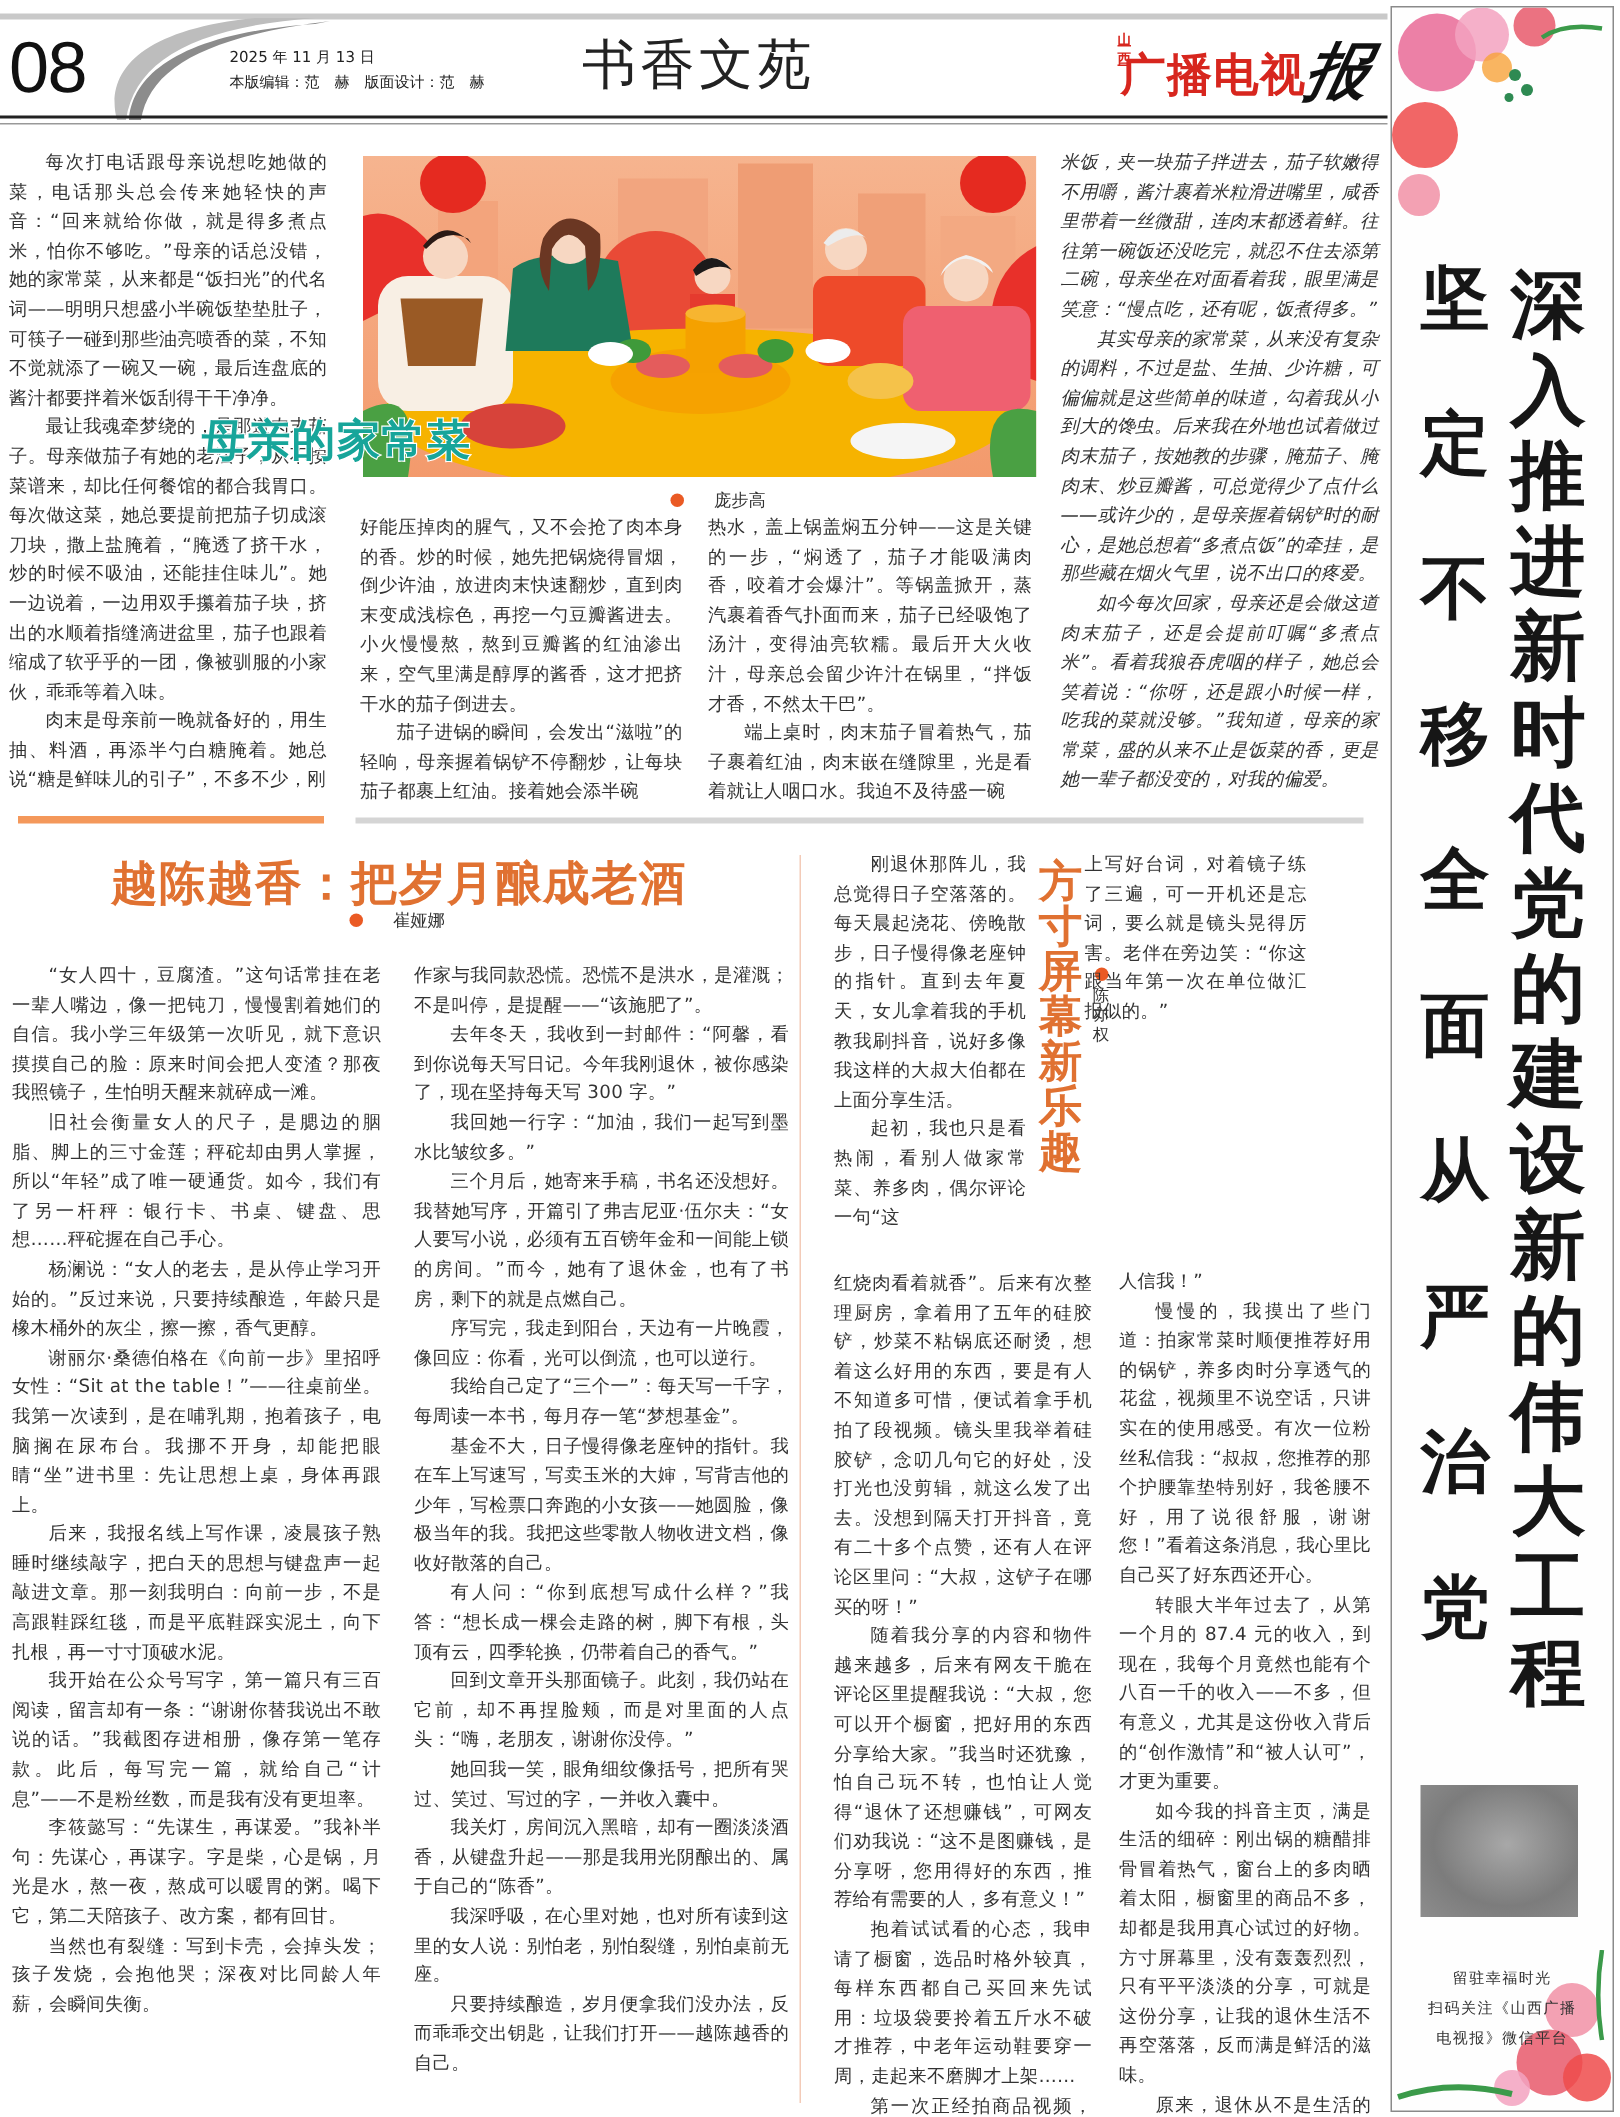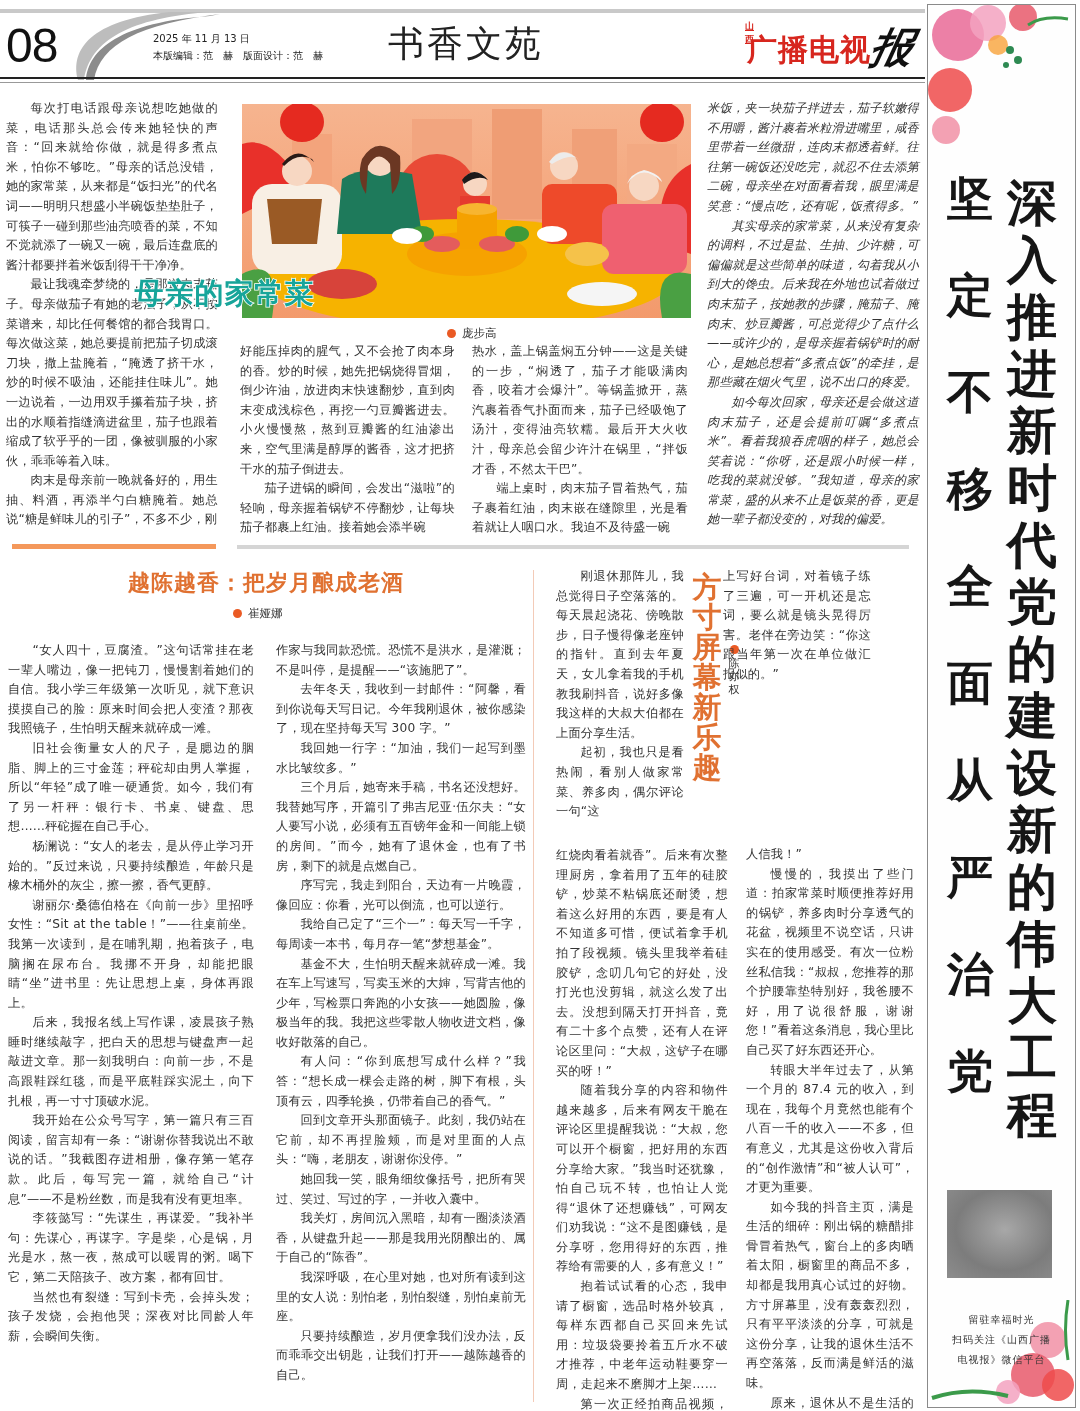--- a/index.html
+++ b/index.html
@@ -35,31 +35,31 @@
   .col p { text-indent: 2em; }
   .col p.cont { text-indent: 0; }
 
   
   .s1-col1 { left: 6px; top: 99px; width: 212px; }
   .s1-col2 { left: 240px; top: 342px; width: 215px; }
   .s1-col3 { left: 472px; top: 342px; width: 216px; }
   .s1-col4 { left: 707px; top: 99px; width: 212px; font-style: italic; }
   .hero { position: absolute; left: 242px; top: 104px; width: 449px; height: 214px; overflow: hidden; }
   .hero-title { position: absolute; left: 0; width: 449px; top: 274px; text-align: center; font-family: "DejaVu Sans", sans-serif; font-weight: bold; font-size: 29px; color: #17a59a; letter-spacing: 1px; -webkit-text-stroke: 1.5px #ffffff; paint-order: stroke fill; }
-  .byline { position: absolute; font-size: 11.5px; color: #333; display: flex; align-items: center; gap: 6px; }
+  .byline { position: absolute; font-size: 11.5px; color: #333; display: flex; align-items: center; gap: 20px; }
   .byline .dot { width: 9px; height: 9px; border-radius: 50%; background: #ea5a24; display: inline-block; }
   .s1-byline { left: 447px; top: 326px; }
 
   
   .orange-rule { position: absolute; left: 12px; top: 544px; width: 204px; height: 5px; background: #f4985b; }
   .gray-rule { position: absolute; left: 237px; top: 545px; width: 672px; height: 4px; background: #d5d5d5; }
   .vline-s2 { position: absolute; left: 533px; top: 570px; width: 1px; height: 832px; background: #f3cbb8; }
 
   
-  .s2-title { position: absolute; left: 16px; top: 568px; width: 500px; text-align: center; font-family: "DejaVu Sans", sans-serif; font-weight: bold; font-size: 22px; color: #e07131; letter-spacing: 1px; }
+  .s2-title { position: absolute; left: 16px; top: 568px; width: 500px; text-align: center; font-family: "DejaVu Sans", sans-serif; font-weight: bold; font-size: 31px; color: #e07131; letter-spacing: 1px; }
   .s2-byline { left: 233px; top: 606px; }
   .s2-col1 { left: 8px; top: 641px; width: 246px; }
   .s2-col2 { left: 276px; top: 641px; width: 250px; }
 
   
   .s3-title { position: absolute; left: 687px; top: 572px; width: 40px; display: flex; flex-direction: column; align-items: center; font-family: "DejaVu Sans", sans-serif; font-weight: bold; font-size: 29px; line-height: 30px; color: #e07131; }
   .s3-byline { position: absolute; left: 727px; top: 645px; width: 14px; display: flex; flex-direction: column; align-items: center; font-size: 11px; line-height: 13px; color: #333; }
   .s3-byline .dot { width: 9px; height: 9px; border-radius: 50%; background: #ea5a24; margin-bottom: 3px; }
   .s3-col1a { left: 556px; top: 567px; width: 128px; }
   .s3-col1b { left: 556px; top: 846px; width: 172px; }
@@ -186,21 +186,21 @@
   <p>当然也有裂缝：写到卡壳，会掉头发；孩子发烧，会抱他哭；深夜对比同龄人年薪，会瞬间失衡。</p>
 
 </div>
 <div class="col s2-col2">
   <p class="cont">作家与我同款恐慌。恐慌不是洪水，是灌溉；不是叫停，是提醒——“该施肥了”。</p>
   <p>去年冬天，我收到一封邮件：“阿馨，看到你说每天写日记。今年我刚退休，被你感染了，现在坚持每天写 300 字。”</p>
   <p>我回她一行字：“加油，我们一起写到墨水比皱纹多。”</p>
   <p>三个月后，她寄来手稿，书名还没想好。我替她写序，开篇引了弗吉尼亚·伍尔夫：“女人要写小说，必须有五百镑年金和一间能上锁的房间。”而今，她有了退休金，也有了书房，剩下的就是点燃自己。</p>
   <p>序写完，我走到阳台，天边有一片晚霞，像回应：你看，光可以倒流，也可以逆行。</p>
   <p>我给自己定了“三个一”：每天写一千字，每周读一本书，每月存一笔“梦想基金”。</p>
-  <p>基金不大，生怕明天醒来就碎成一滩。我在车上写速写，写卖玉米的大婶，写背吉他的少年，写检票口奔跑的小女孩——她圆脸，像极当年的我。我把这些零散人物收进文档，像收好散落的自己。</p>
+  <p>基金不大，日子慢得像老座钟的指针。我在车上写速写，写卖玉米的大婶，写背吉他的少年，写检票口奔跑的小女孩——她圆脸，像极当年的我。我把这些零散人物收进文档，像收好散落的自己。</p>
   <p>有人问：“你到底想写成什么样？”我答：“想长成一棵会走路的树，脚下有根，头顶有云，四季轮换，仍带着自己的香气。”</p>
   <p>回到文章开头那面镜子。此刻，我仍站在它前，却不再捏脸颊，而是对里面的人点头：“嗨，老朋友，谢谢你没停。”</p>
   <p>她回我一笑，眼角细纹像括号，把所有哭过、笑过、写过的字，一并收入囊中。</p>
   <p>我关灯，房间沉入黑暗，却有一圈淡淡酒香，从键盘升起——那是我用光阴酿出的、属于自己的“陈香”。</p>
   <p>我深呼吸，在心里对她，也对所有读到这里的女人说：别怕老，别怕裂缝，别怕桌前无座。</p>
   <p>只要持续酿造，岁月便拿我们没办法，反而乖乖交出钥匙，让我们打开——越陈越香的自己。</p>
 </div>
 
 <div class="s3-title">
   <span>方</span>

